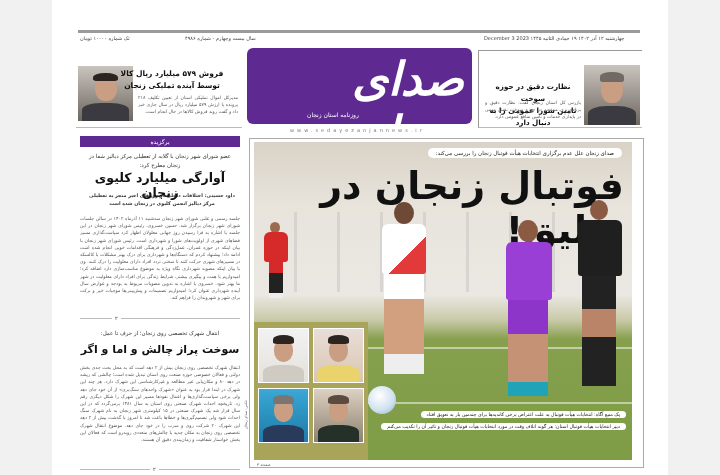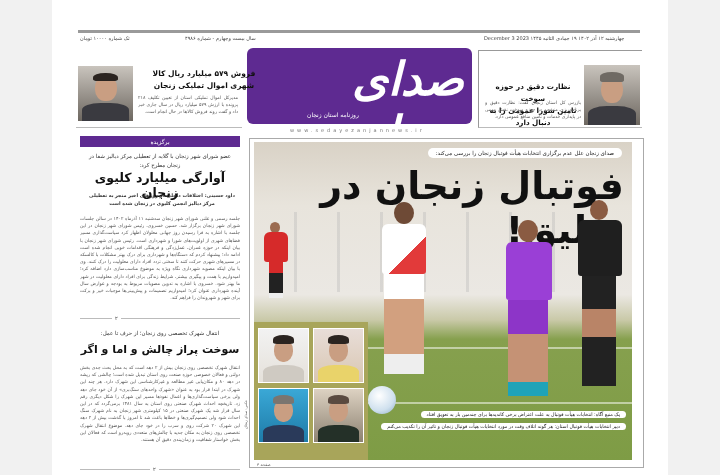--- a/index.html
+++ b/index.html
@@ -60,23 +60,23 @@
   <div class="mast-sub">روزنامه استان زنجان</div>
 </div>
 <div class="url">www.sedayezanjannews.ir</div>
 
 <div class="box" style="left:76px;top:48px;width:166px;height:80px;border:none;border-bottom:1px solid #bbb;">
   <div class="photo" style="left:2px;top:18px;width:55px;height:55px;">
     <div class="suit"></div>
       <div class="face"></div>
       <div class="hair"></div>
   </div>
-  <div class="headline" style="left:76px;top:20px;width:104px;font-size:7.5px;line-height:12px;">
+  <div class="headline" style="left:44px;top:20px;width:104px;font-size:7.5px;line-height:12px;">
     <div>فروش ۵۷۹ میلیارد ریال کالا</div>
-    <div>شهری اموال تملیکی زنجان</div>
+    <div>توسط آینده تملیکی زنجان</div>
   </div>
   <div class="body-text" style="left:62px;top:46px;width:100px;height:24px;">مدیرکل اموال تملیکی استان از تعیین تکلیف ۲۱۸ پرونده با ارزش ۵۷۹ میلیارد ریال در سال جاری خبر داد و گفت روند فروش کالاها در حال انجام است.</div>
 </div>
 
 <div class="box" style="left:478px;top:50px;width:164px;height:78px;border-top:1px solid #999;border-left:1px solid #999;border-right:none;border-bottom:1px solid #bbb;">
   <div class="photo" style="right:2px;top:14px;width:56px;height:60px;">
     <div class="suit"></div>
       <div class="face"></div>
       <div class="hair" style="background:#6f6a64"></div>
   </div>

